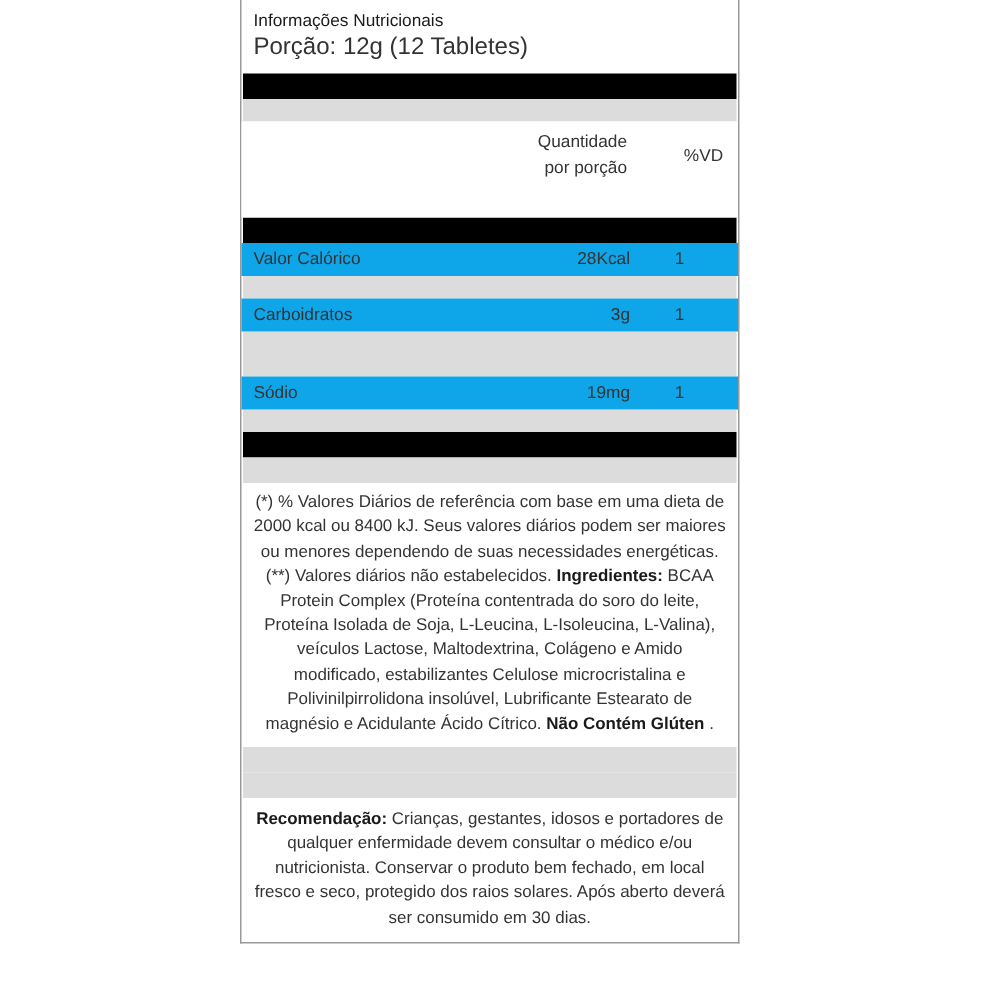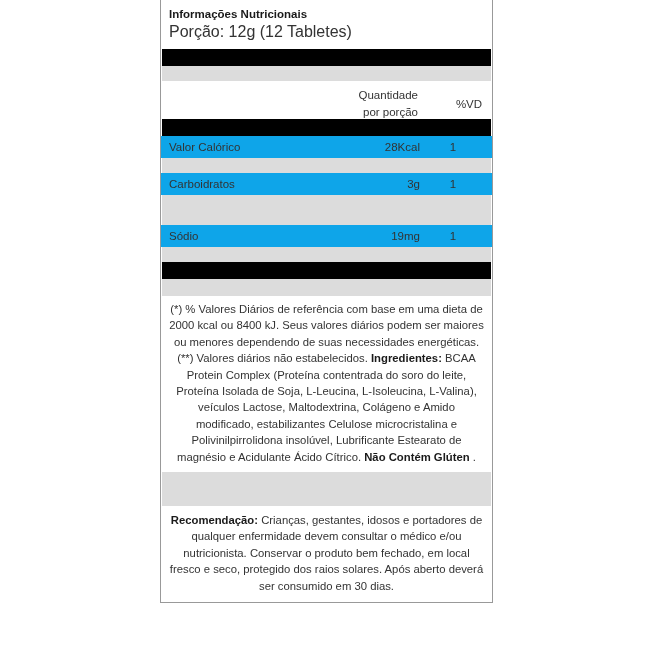--- a/index.html
+++ b/index.html
@@ -26,21 +26,21 @@
   }
 
   .pad {
     padding-left: 8px;
     padding-right: 8px;
   }
 
   
   .nf-title {
     font-size: 11.5px;
-    font-weight: bold;
+    font-weight: normal;
     color: #1a1a1a;
     line-height: 17px;
     padding-top: 6px;
     white-space: nowrap;
   }
   .nf-serving {
     font-size: 16px;
     color: #333333;
     line-height: 17px;
     padding-bottom: 9px;
@@ -60,21 +60,21 @@
   }
   .bar-gray-tall {
     height: 17px;
     background: #dcdcdc;
     margin: 0 1px;
   }
 
   
   .col-head {
     position: relative;
-    height: 38px;
+    height: 64px;
     background: #ffffff;
   }
   .col-head .qty {
     position: absolute;
     right: 74px;
     top: 6px;
     width: 120px;
     text-align: right;
     font-size: 11.5px;
     color: #333333;

